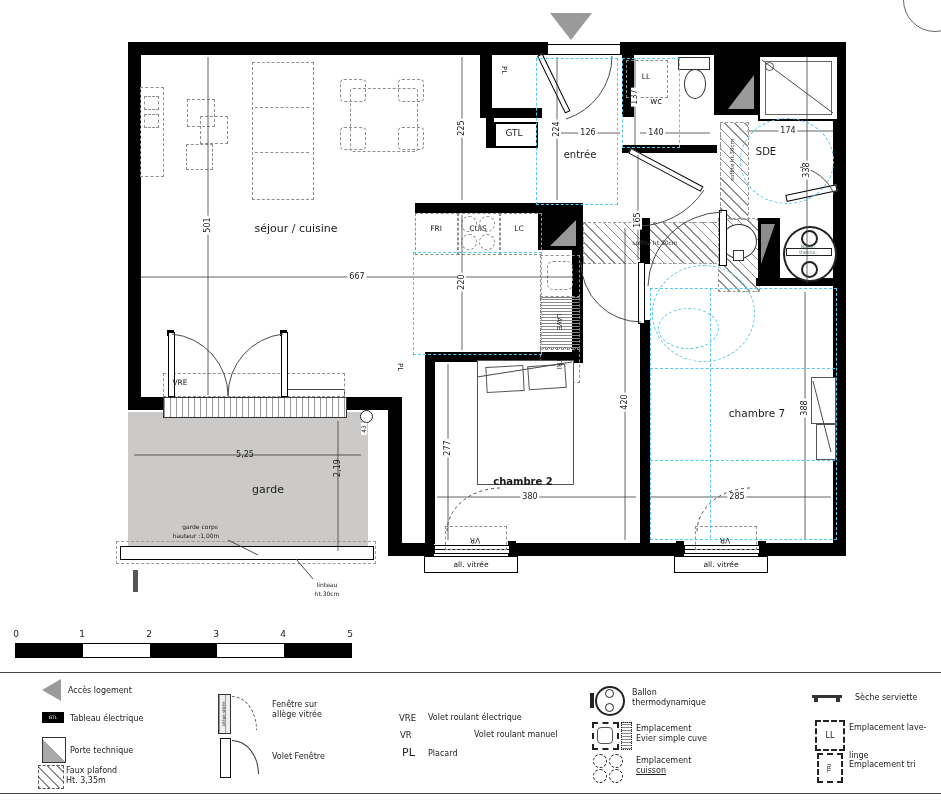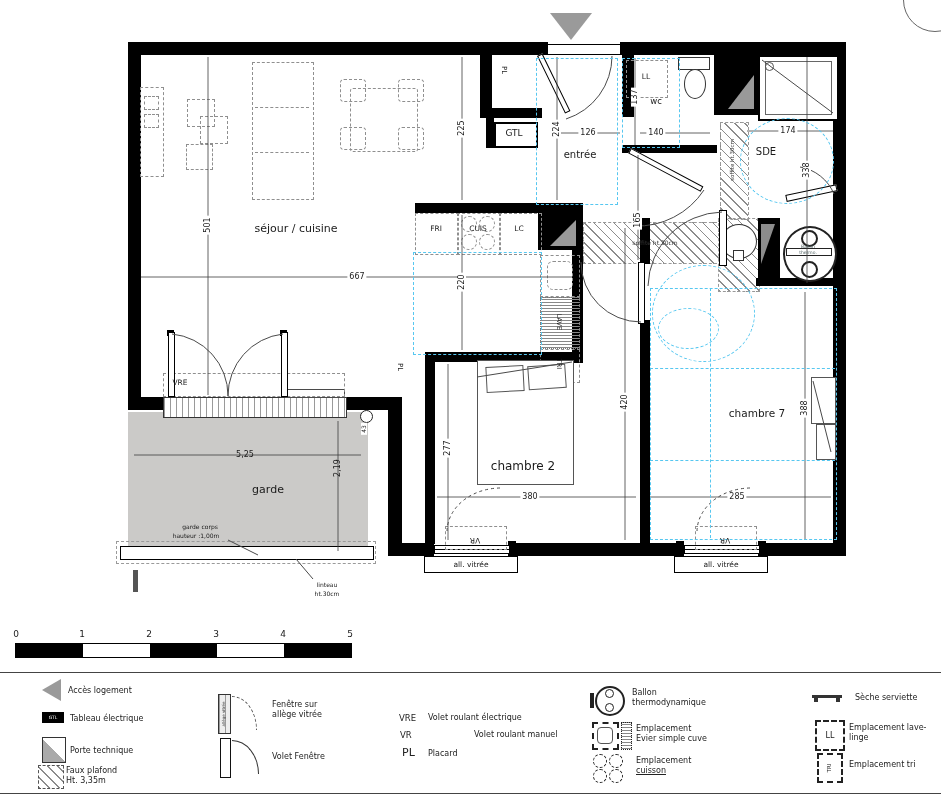--- a/index.html
+++ b/index.html
@@ -219,21 +219,21 @@
   <span class="lbl small rot180" style="left:475px;top:540px;">VR</span>
   <span class="lbl small rot180" style="left:725px;top:540px;">VR</span>
   <div class="dashed" style="left:163px;top:373px;width:180px;height:22px;"></div>
   <span class="lbl small" style="left:180px;top:383px;">VRE</span>
 
   <span class="lbl room" style="left:296px;top:228px;">séjour / cuisine</span>
   <span class="lbl" style="left:580px;top:155px;font-size:10px;">entrée</span>
   <span class="lbl" style="left:656px;top:101px;font-size:8.5px;">wc</span>
   <span class="lbl" style="left:766px;top:152px;font-size:10px;">SDE</span>
   <span class="lbl" style="left:757px;top:413px;font-size:10.5px;">chambre 7</span>
-  <span class="lbl" style="left:523px;top:466px;font-size:12px;">chambre 2</span>
+  <span class="lbl" style="left:523px;top:482px;font-size:10px;font-weight:bold;">chambre 2</span>
   <span class="lbl room" style="left:268px;top:489px;">garde</span>
 
   <span class="lbl" style="left:514px;top:133px;font-size:9px;">GTL</span>
   <span class="lbl small rot90" style="left:503px;top:70px;font-size:7px;">PL</span>
   <span class="lbl small rot90" style="left:399px;top:367px;font-size:7px;">PL</span>
   <span class="lbl small" style="left:646px;top:77px;">LL</span>
   <span class="lbl small" style="left:436px;top:229px;">FRI</span>
   <span class="lbl small" style="left:478px;top:229px;">CUIS</span>
   <span class="lbl small" style="left:519px;top:229px;">LC</span>
   <span class="lbl rot90" style="left:559px;top:322px;font-size:6.5px;">LAVE</span>
@@ -353,20 +353,20 @@
 
   <div class="abs" style="left:812px;top:692px;width:30px;height:10px;z-index:40;">
     <div class="abs" style="left:0;top:3px;width:30px;height:3px;background:#333;"></div>
     <div class="abs" style="left:2px;top:6px;width:4px;height:4px;background:#333;"></div>
     <div class="abs" style="left:24px;top:6px;width:4px;height:4px;background:#333;"></div>
   </div>
   <span class="legtxt" style="left:855px;top:693px;">Sèche serviette</span>
   <div class="abs" style="left:815px;top:720px;width:26px;height:27px;border:2px dashed #222;font-size:8px;text-align:center;line-height:27px;z-index:40;"><span>LL</span></div>
   <span class="legtxt" style="left:849px;top:723px;">
     <span style="display:block;">Emplacement lave-</span>
-    <span style="display:block;">linge</span>
+    <span style="display:block;margin-top:18px;">linge</span>
   </span>
   <div class="abs" style="left:817px;top:753px;width:22px;height:26px;border:2px dashed #222;z-index:40;">
     <span class="lbl rot" style="left:11px;top:13px;font-size:5.5px;">TRI</span>
   </div>
   <span class="legtxt" style="left:849px;top:760px;">Emplacement tri</span>
 
 </div>
 
 </body></html>

